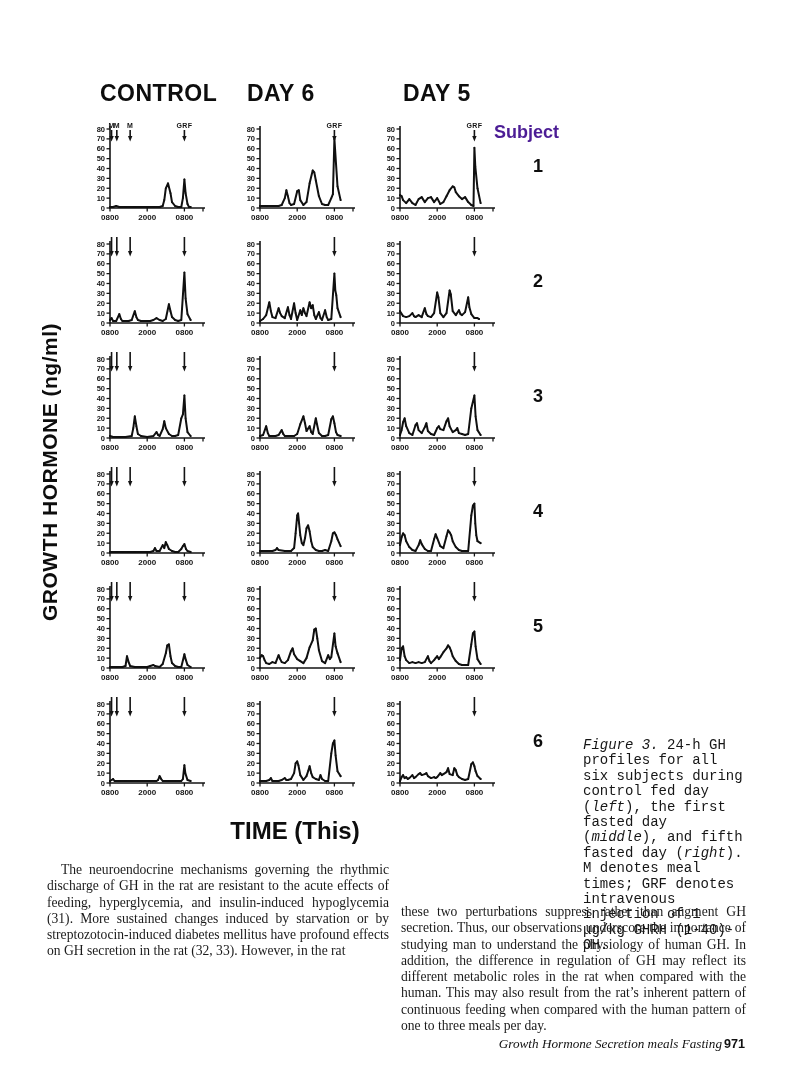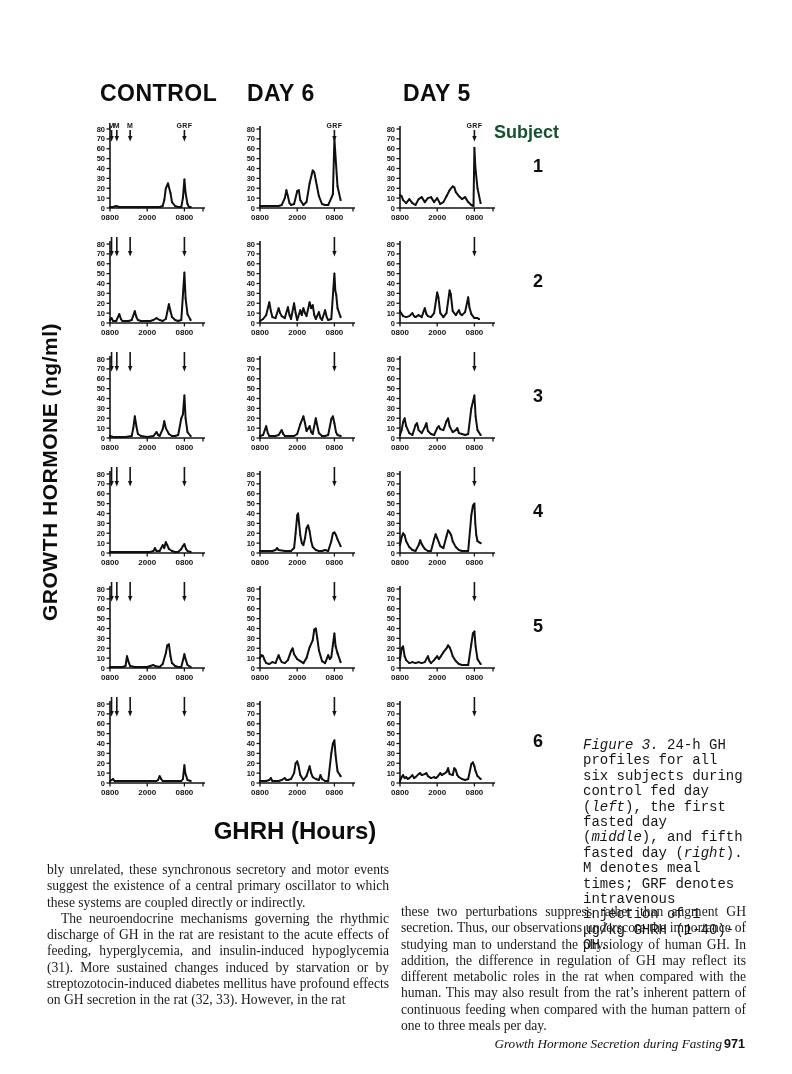--- a/index.html
+++ b/index.html
@@ -9,21 +9,21 @@
     font-family:"Liberation Serif", serif;
   }
   .fig-head{
     position:absolute;top:80px;
     font-family:"Liberation Sans", sans-serif;font-weight:bold;
     font-size:23px;letter-spacing:.5px;color:#0d0d0d;white-space:nowrap;
   }
   .subject-head{
     position:absolute;left:494px;top:122px;
     font-family:"Liberation Sans", sans-serif;font-weight:bold;
-    font-size:18px;color:#14532d;
+    font-size:18px;color:#4c1d95;
   }
   .subject-num{
     position:absolute;left:512px;width:52px;text-align:center;
     font-family:"Liberation Sans", sans-serif;font-weight:bold;
     font-size:18px;color:#0d0d0d;
   }
   .y-axis-label{
     position:absolute;left:50px;top:472px;
     transform:translate(-50%,-50%) rotate(-90deg);
     font-family:"Liberation Sans", sans-serif;font-weight:bold;
@@ -54,21 +54,21 @@
 </style>
 </head>
 <body>
 
 <div class="fig-head" style="left:100px;">CONTROL</div>
 <div class="fig-head" style="left:247px;">DAY 6</div>
 <div class="fig-head" style="left:403px;">DAY 5</div>
 <div class="subject-head">Subject</div>
 
 <div class="y-axis-label">GROWTH HORMONE (ng/ml)</div>
-<div class="x-axis-label">GHRH (Hours)</div>
+<div class="x-axis-label">TIME (This)</div>
 
 <div class="figure-grid">
     <svg width="134" height="108" viewBox="0 0 134 108" style="position: absolute; left: 86px; top: 118px; overflow: visible;">
       <path d="M24 8 L24 90 L119 90" fill="none" stroke="#141414" stroke-width="1.6"></path>
       <line x1="20.5" y1="90" x2="24" y2="90" stroke="#141414" stroke-width="1.3"></line>
       <text x="19" y="92.6" text-anchor="end" font-size="7.5" font-weight="bold" fill="#141414" style="font-family:&quot;Liberation Sans&quot;, sans-serif">0</text>
       <line x1="20.5" y1="80.125" x2="24" y2="80.125" stroke="#141414" stroke-width="1.3"></line>
       <text x="19" y="82.725" text-anchor="end" font-size="7.5" font-weight="bold" fill="#141414" style="font-family:&quot;Liberation Sans&quot;, sans-serif">10</text>
       <line x1="20.5" y1="70.25" x2="24" y2="70.25" stroke="#141414" stroke-width="1.3"></line>
       <text x="19" y="72.85" text-anchor="end" font-size="7.5" font-weight="bold" fill="#141414" style="font-family:&quot;Liberation Sans&quot;, sans-serif">20</text>
@@ -1241,22 +1241,21 @@
       <circle cx="104.6" cy="86.0" r="0.9" fill="#101010"></circle>
       <line x1="98.4" y1="4" x2="98.4" y2="18.5" stroke="#141414" stroke-width="1.6"></line>
       <polygon points="96.2,18 100.60000000000001,18 98.4,23.5" fill="#141414"></polygon>
     </svg>
     <div class="subject-num" style="top: 731px;">6</div>
   </div>
 
 <div class="figure-caption"><span class="it">Figure 3.</span><span> 24-h GH profiles for all six subjects during control fed day (</span><span class="it">left</span><span>), the first fasted day (</span><span class="it">middle</span><span>), and fifth fasted day (</span><span class="it">right</span><span>). M denotes meal times; GRF denotes intravenous injection of 1 μg/kg GHRH (1-40)-OH.</span></div>
 
 <div class="body-col col-left">
-  <p>bly unrelated, these synchronous secretory and motor events suggest the existence of a central primary oscillator to which these systems are coupled directly or indirectly.</p>
   <p class="indent">The neuroendocrine mechanisms governing the rhythmic discharge of GH in the rat are resistant to the acute effects of feeding, hyperglycemia, and insulin-induced hypoglycemia (31). More sustained changes induced by starvation or by streptozotocin-induced diabetes mellitus have profound effects on GH secretion in the rat (32, 33). However, in the rat</p>
 </div>
 <div class="body-col col-right">
   <p>these two perturbations suppress rather than augment GH secretion. Thus, our observations underscore the importance of studying man to understand the physiology of human GH. In addition, the difference in regulation of GH may reflect its different metabolic roles in the rat when compared with the human. This may also result from the rat’s inherent pattern of continuous feeding when compared with the human pattern of one to three meals per day.</p>
 </div>
 
 <div class="page-footer">
-  <span class="running">Growth Hormone Secretion during Fasting</span><span class="pnum">971</span>
+  <span class="running">Growth Hormone Secretion meals Fasting</span><span class="pnum">971</span>
 </div>
 
 </body></html>

